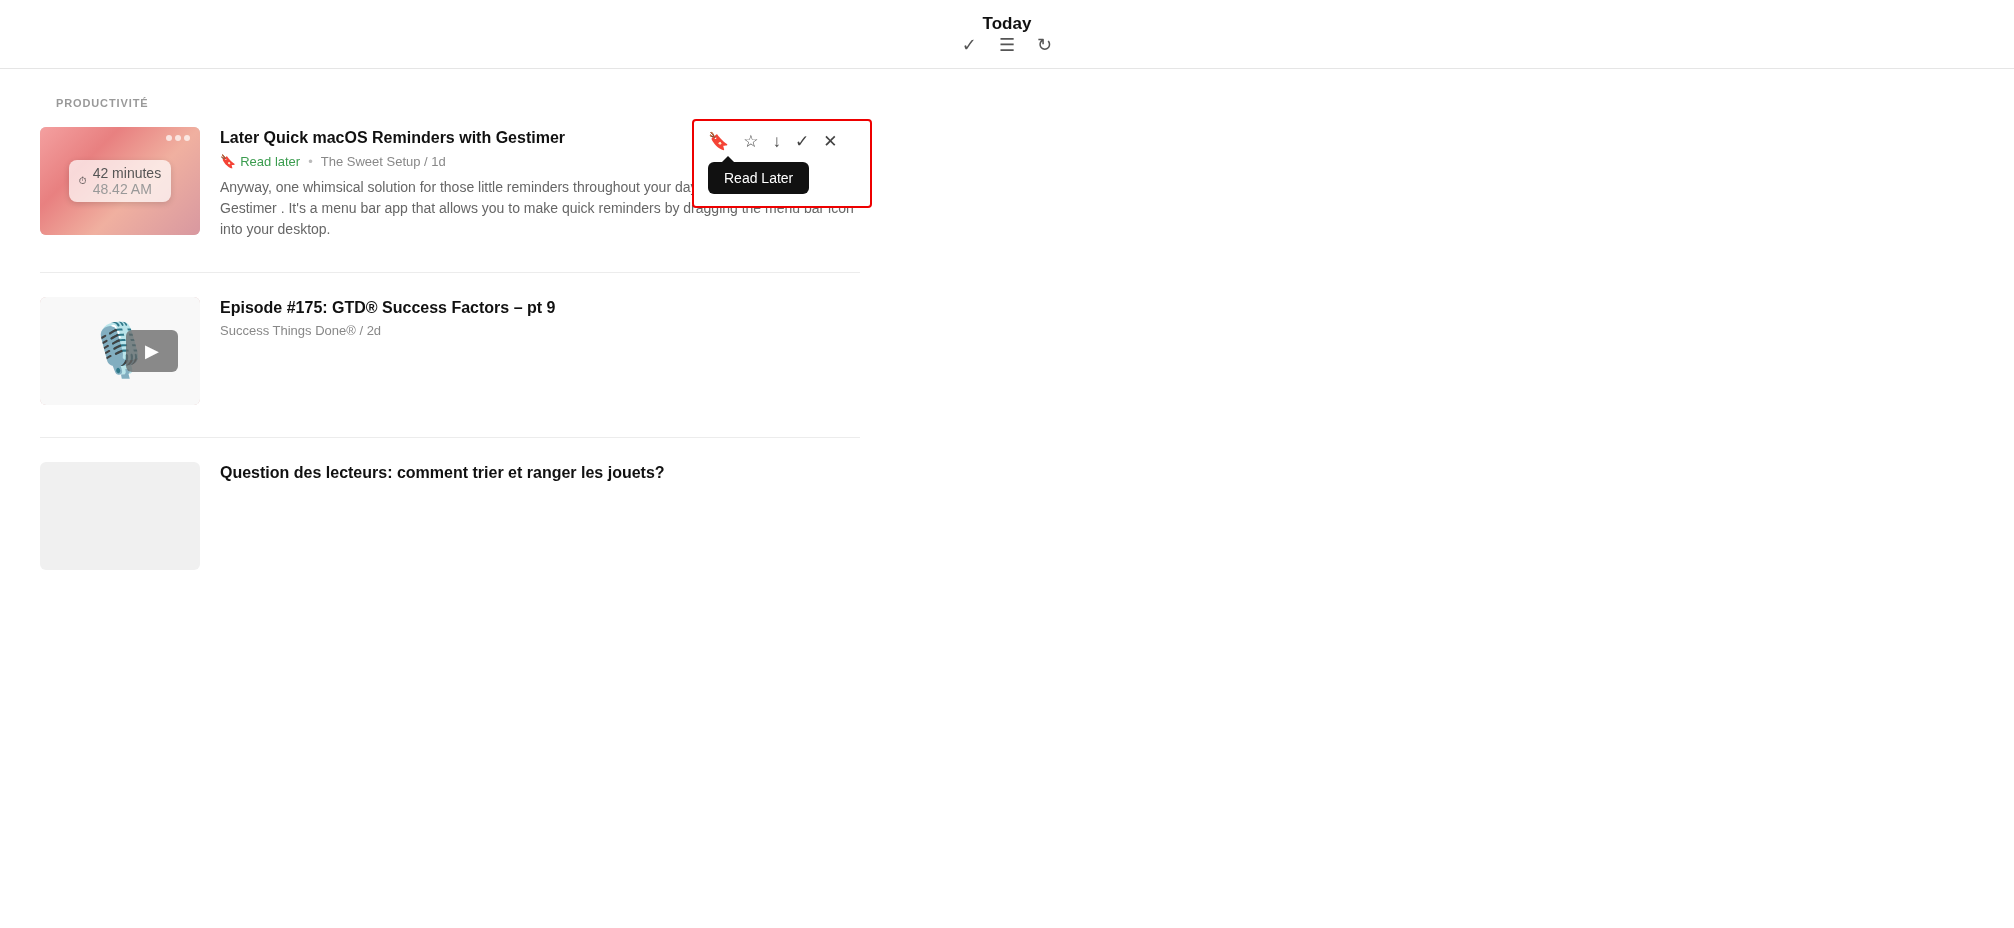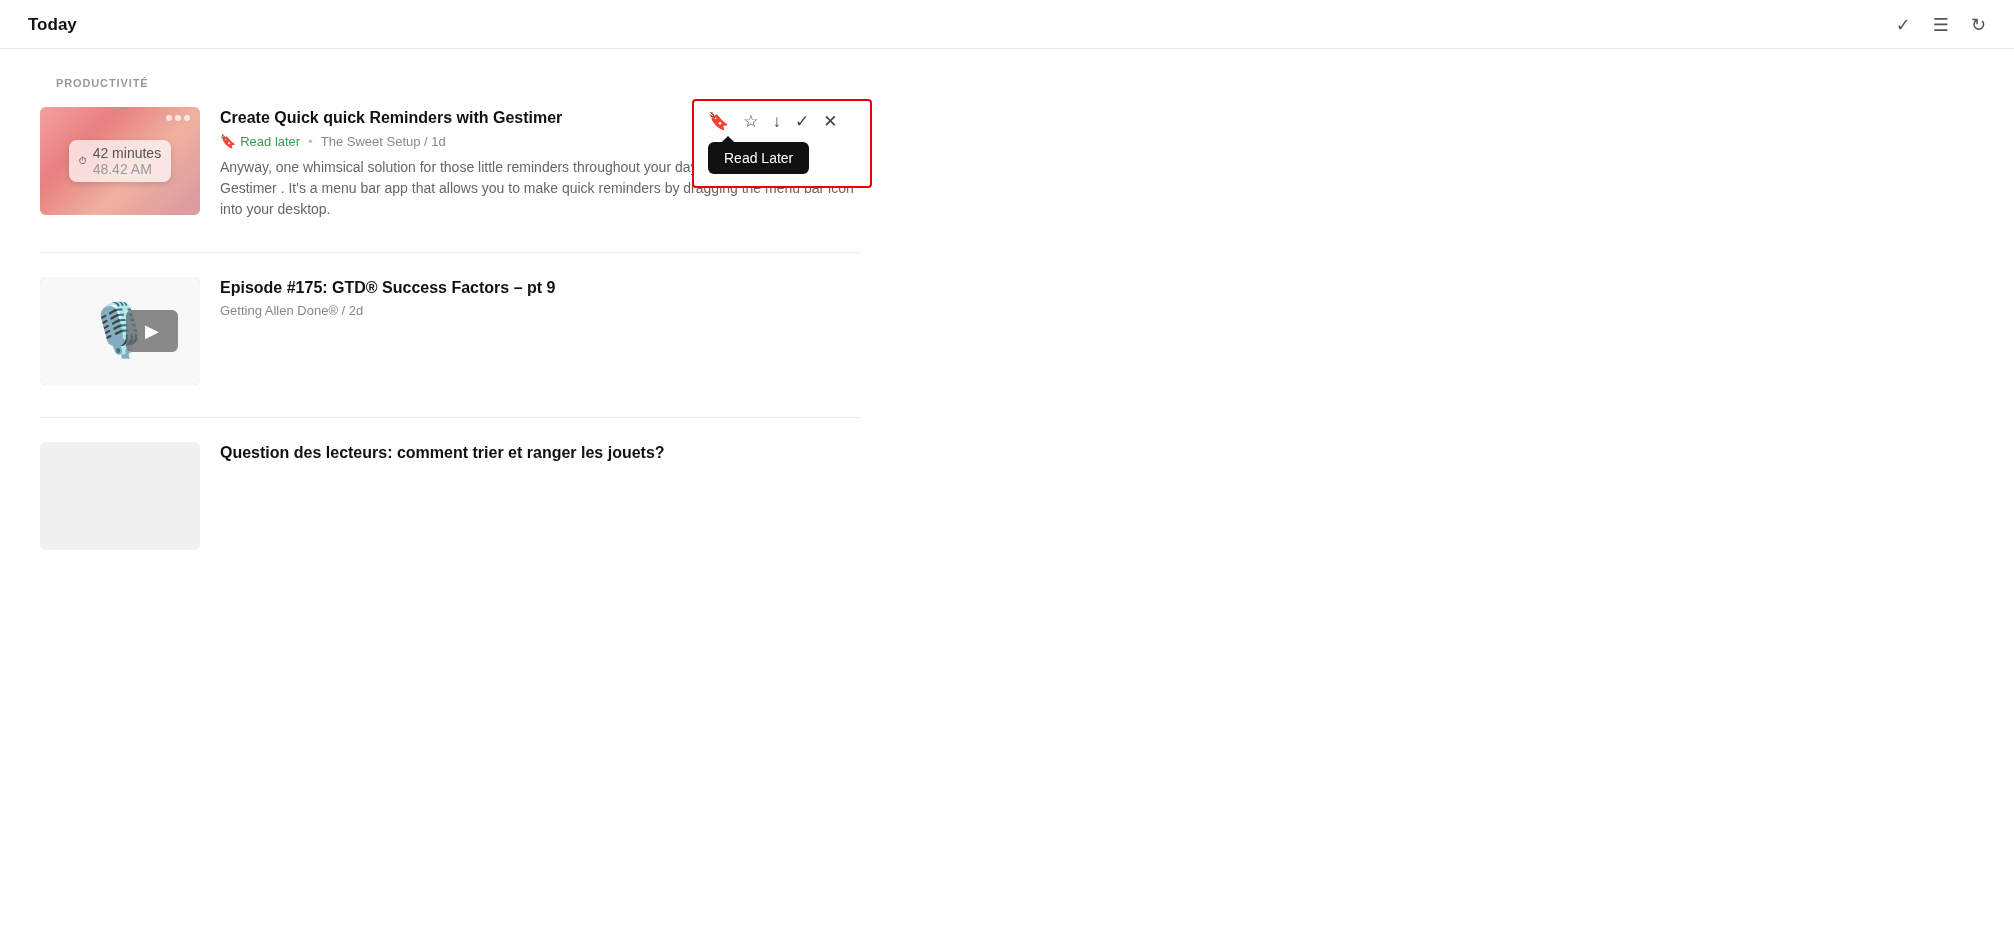--- a/index.html
+++ b/index.html
@@ -10,20 +10,21 @@
       font-size: 15px;
     }
 
     
     .header {
       display: flex;
       align-items: center;
       justify-content: space-between;
       padding: 14px 28px 12px 28px;
       border-bottom: 1px solid #e5e5e5;
+      flex-direction: column;
     }
     .header-title {
       font-size: 17px;
       font-weight: 700;
       color: #111;
     }
     .header-actions {
       display: flex;
       align-items: center;
       gap: 22px;
@@ -251,21 +252,21 @@
           <span></span>
           <span></span>
         </div>
         <div class="thumb-gestimer-widget">
           <span>⏱</span>
           <span style="font-size:14px;color:#555;">42 minutes<br><span style="color:#999">48.42 AM</span></span>
         </div>
       </div>
     </div>
     <div class="article-body">
-      <div class="article-title">Create Quick quick Reminders with Gestimer</div>
+      <div class="article-title">Later Quick macOS Reminders with Gestimer</div>
       <div class="article-meta">
         <span class="read-later-link">
           <span class="read-later-bookmark">🔖</span>
           <span>Read later</span>
         </span>
         <span class="meta-dot">•</span>
         <span><span>The Sweet Setup</span> / <span>1d</span></span>
       </div>
       <div class="article-excerpt">Anyway, one whimsical solution for those little reminders throughout your day is a Mac app called Gestimer . It's a menu bar app that allows you to make quick reminders by dragging the menu bar icon into your desktop.</div>
 
@@ -287,21 +288,21 @@
   <div class="article-item">
     <div class="article-thumb">
       <div class="thumb-podcast">
         <span style="font-size:52px;">🎙️</span>
         <div class="play-overlay">▶</div>
       </div>
     </div>
     <div class="article-body">
       <div class="article-title">Episode #175: GTD® Success Factors – pt 9</div>
       <div class="article-meta">
-        <span><span>Getting Allen Done®</span> / <span>2d</span></span>
+        <span><span>Success Things Done®</span> / <span>2d</span></span>
       </div>
     </div>
   </div>
 
   <hr class="divider">
 
   <div class="article-item">
     <div class="article-thumb">
       <div class="thumb-placeholder"></div>
     </div>

